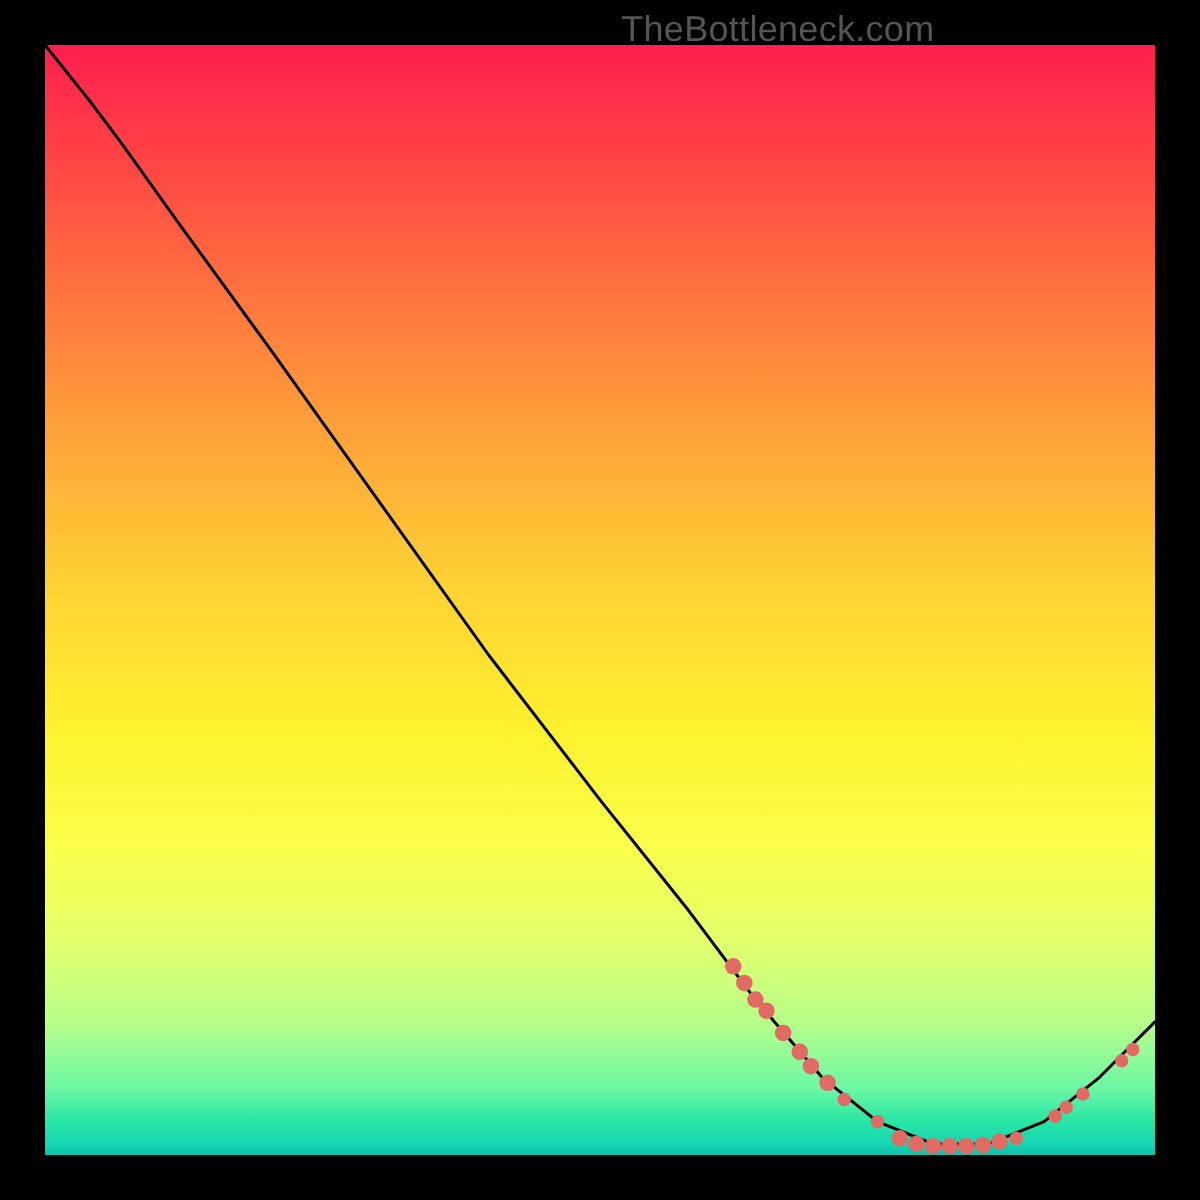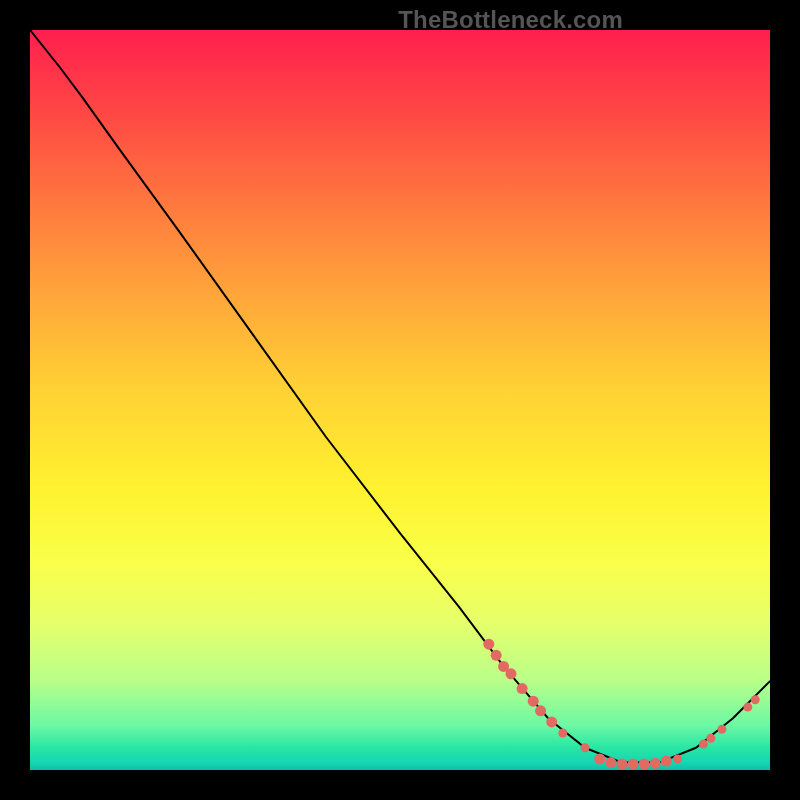--- a/index.html
+++ b/index.html
@@ -7,21 +7,20 @@
     padding: 0;
     width: 800px;
     height: 800px;
     background: #000;
     overflow: hidden;
   }
   .wrap {
     position: relative;
     width: 637px;
     height: 800px;
-    font-weight: bold;
   }
   .watermark {
     position: absolute;
     top: 6px;
     right: 14px;
     color: #555;
     font-family: Arial, Helvetica, sans-serif;
     font-size: 24px;
     letter-spacing: 0.2px;
     z-index: 3;

